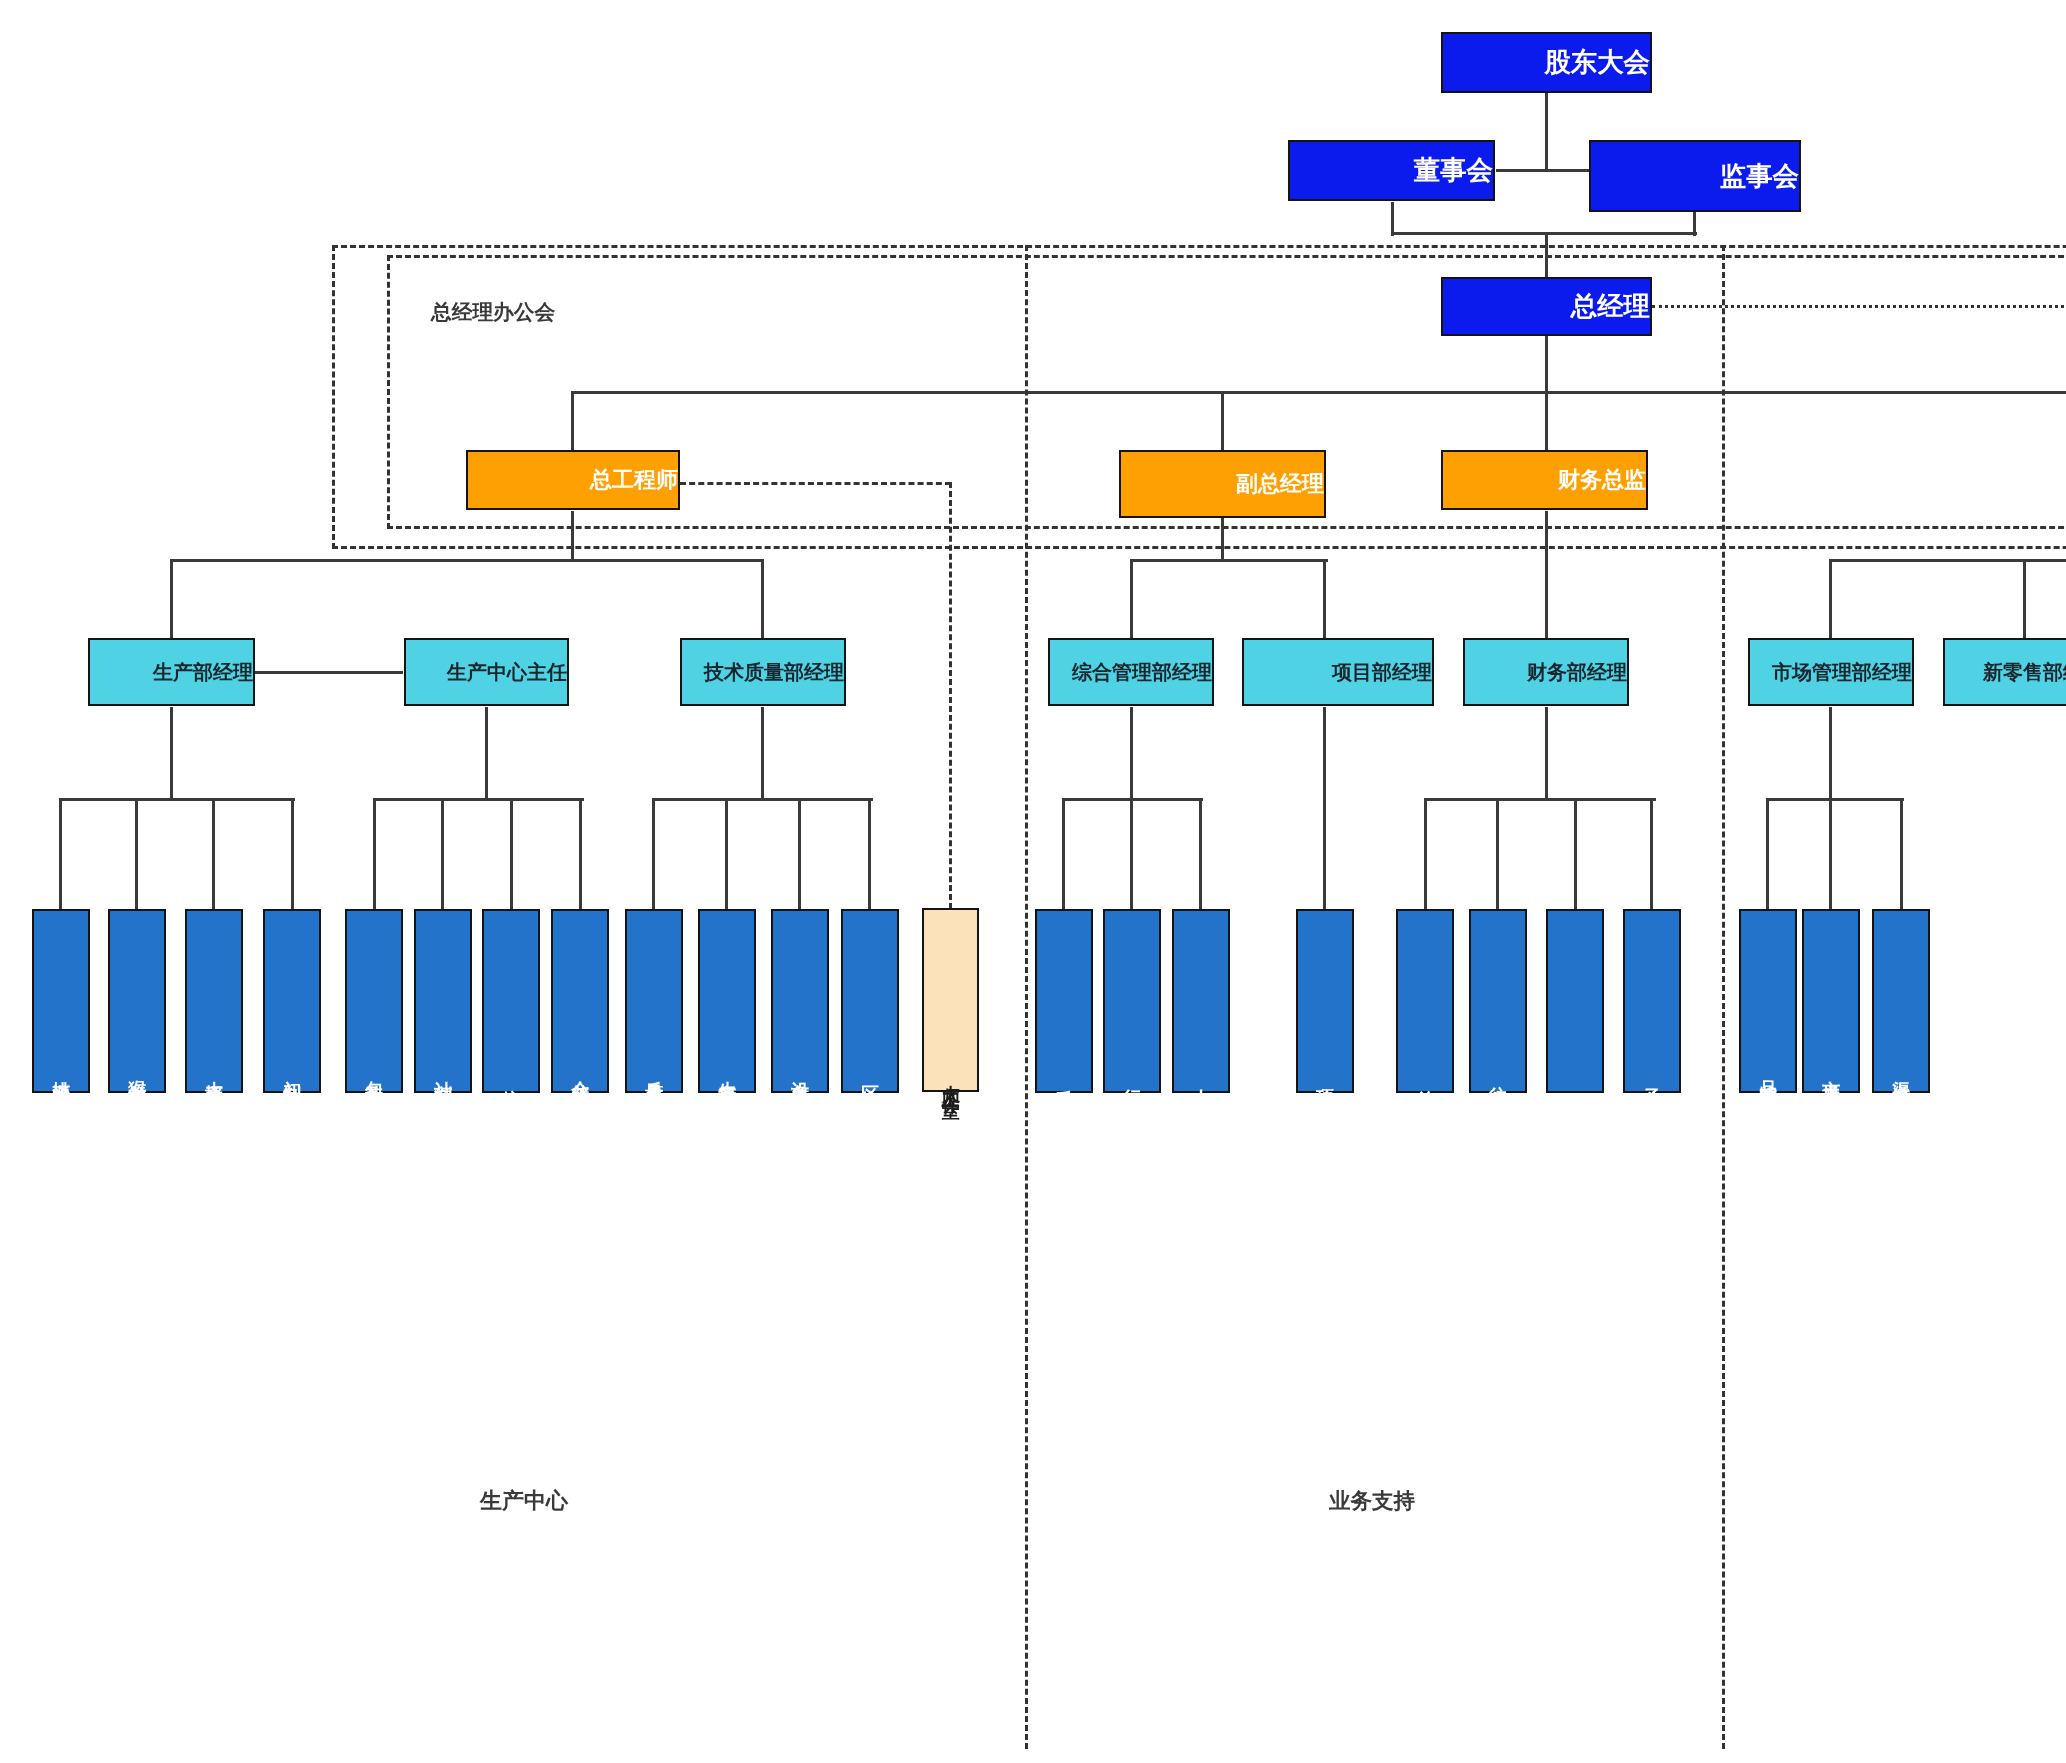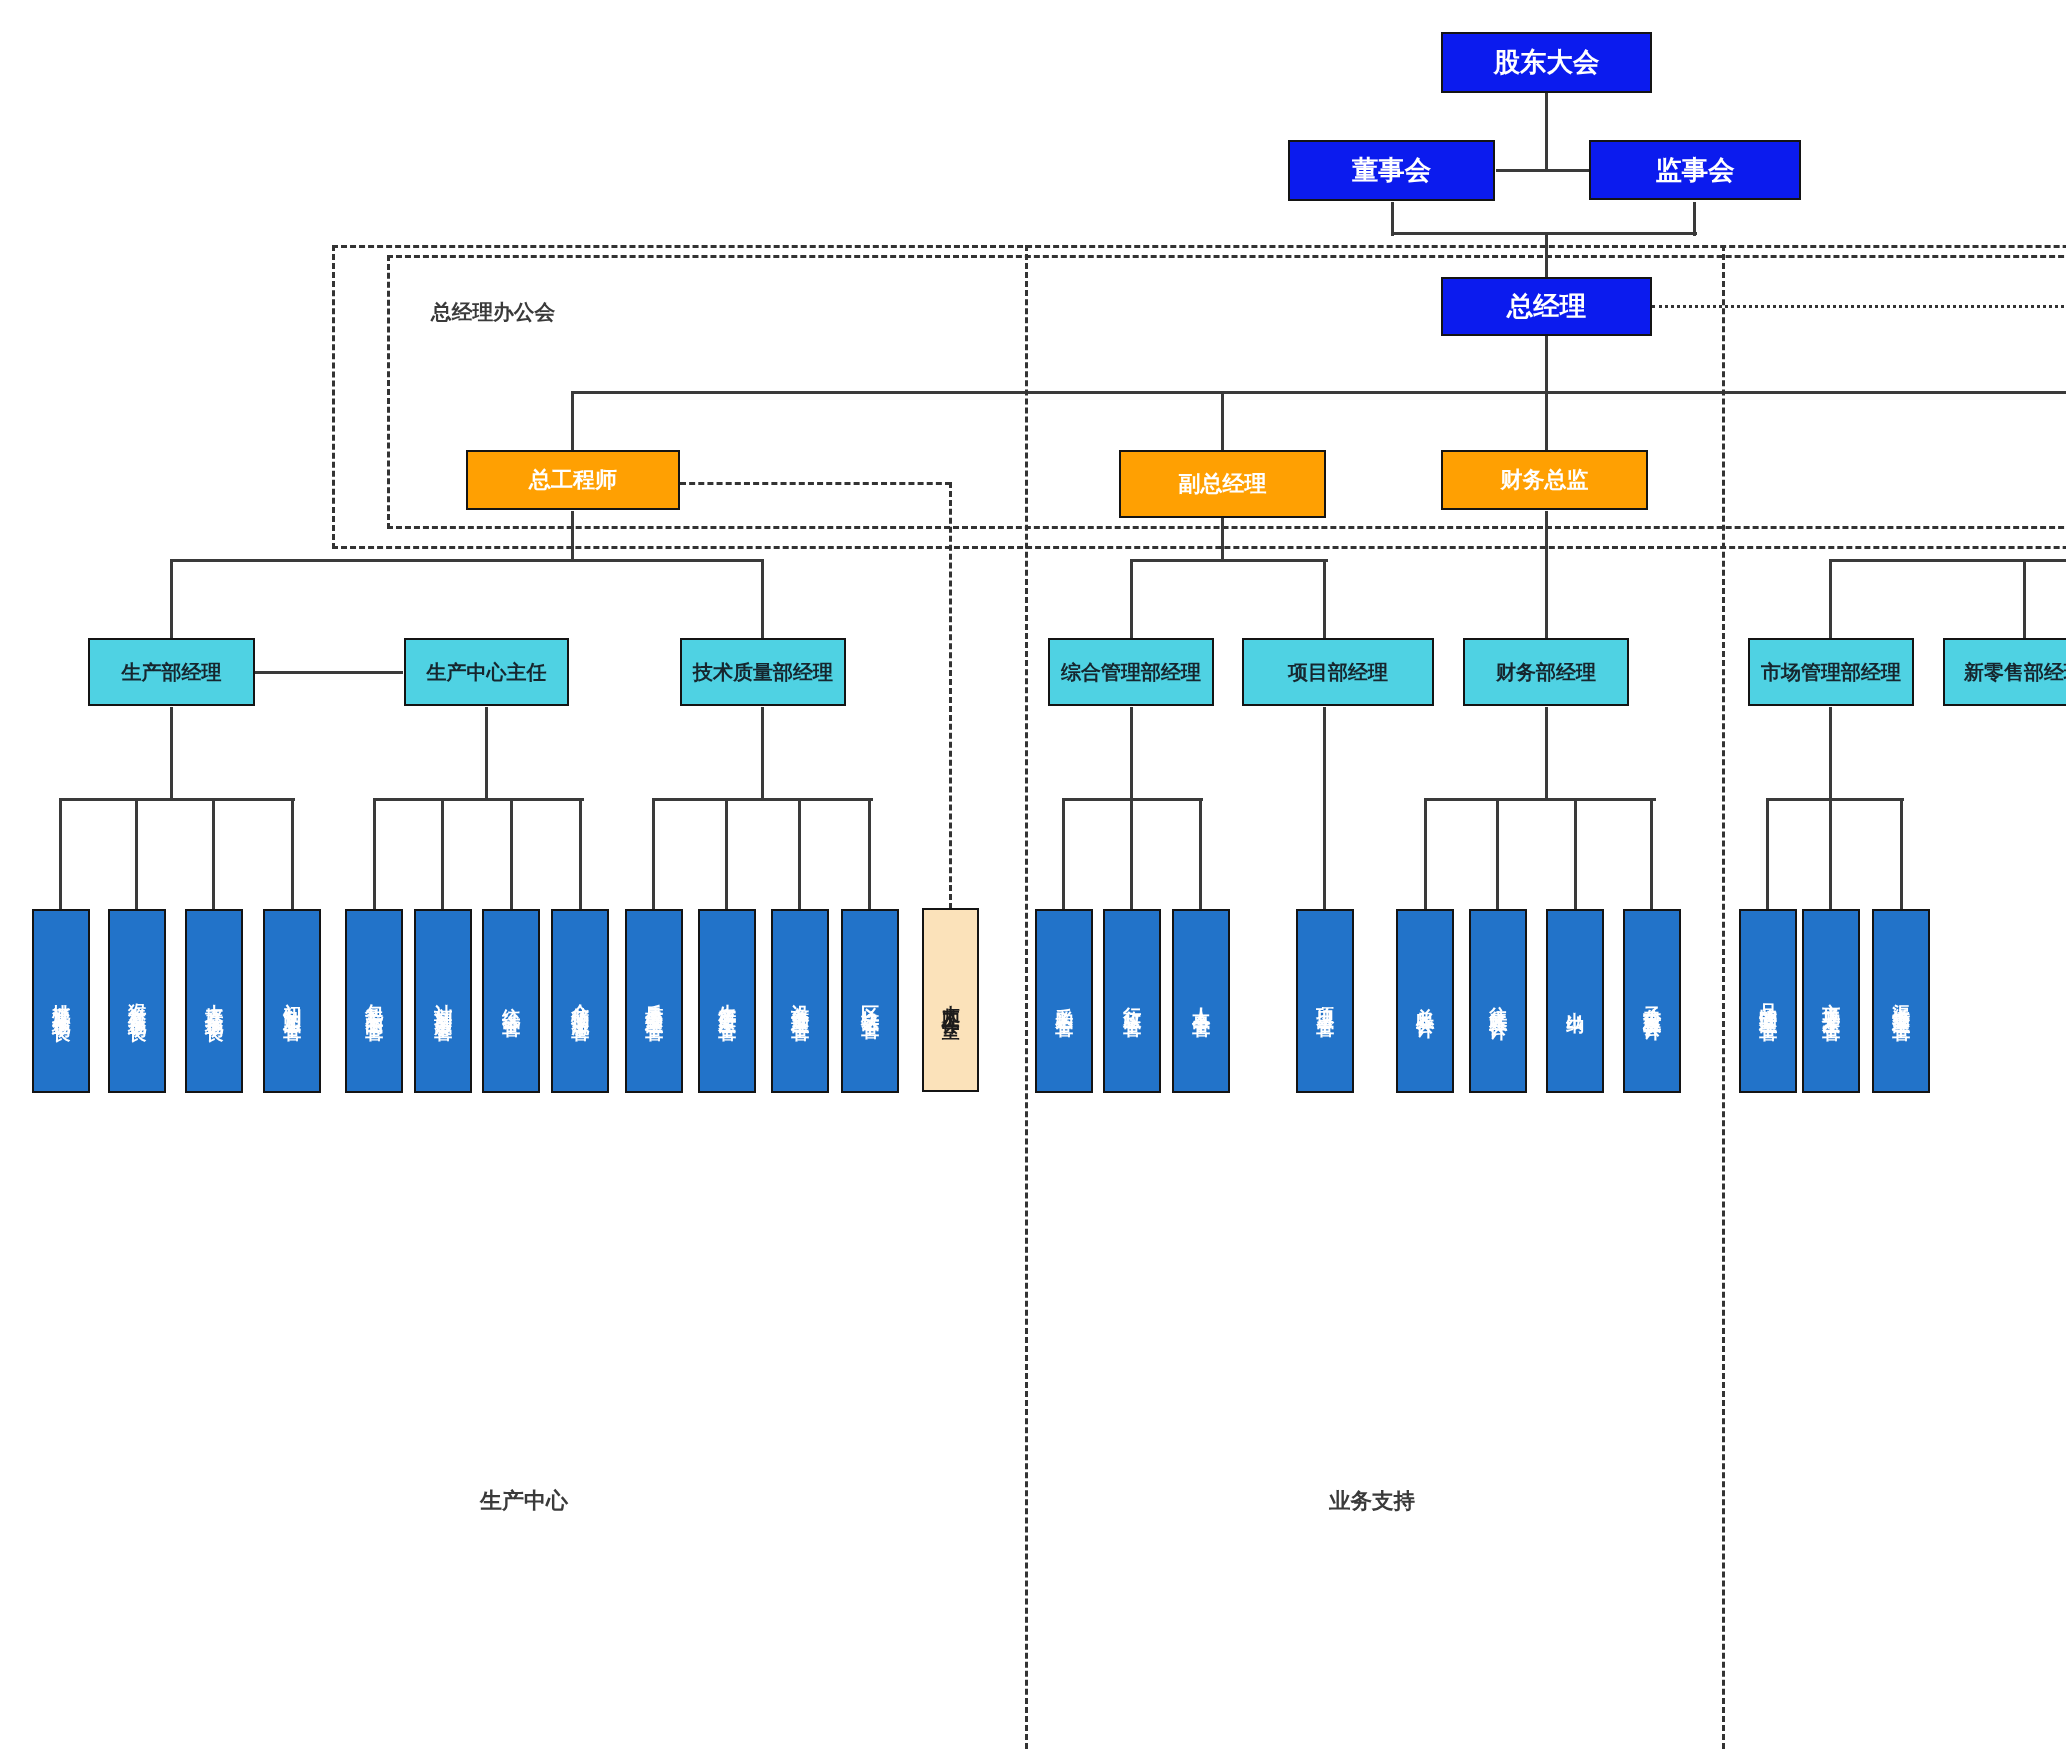--- a/index.html
+++ b/index.html
@@ -3,21 +3,21 @@
 <meta charset="utf-8">
 <style>
   html,body{margin:0;padding:0;}
   body{
     width:3076px;height:1763px;position:relative;background:#ffffff;
     font-family:"Liberation Sans","DejaVu Sans",sans-serif;
     overflow:hidden;
   }
   .box{
     position:absolute;box-sizing:border-box;border:2.5px solid #141414;
-    display:flex;align-items:center;justify-content:center;
+    display:flex;align-items:center;justify-content:flex-end;
     font-weight:bold;text-align:center;line-height:1.15;
   }
   .blue{background:#0b1bee;color:#ffffff;font-size:26.4px;}
   .orange{background:#ffa002;color:#ffffff;font-size:22px;}
   .teal{background:#4fd2e3;color:#16262e;font-size:20px;}
   .vblue{background:#2273c9;color:#ffffff;font-size:18px;border-width:2.1px;}
   .beige{background:#fbe2ba;color:#1c1c1c;font-size:18px;border-width:2.1px;}
   .v{writing-mode:vertical-rl;text-orientation:upright;letter-spacing:4.1px;}
   .lbl{
     position:absolute;font-weight:bold;color:#3a3a3a;font-size:20.7px;white-space:nowrap;
@@ -96,21 +96,21 @@
     <div style="position: absolute; left: 1722px; top: 245px; width: 0px; height: 1504px; border-left: 3.3px dashed rgb(51, 51, 51);"></div>
     <div style="position: absolute; left: 1652px; top: 305px; width: 1096px; height: 0px; border-top: 3.7px dotted rgb(51, 51, 51);"></div>
   </div>
 
 <div class="box blue" style="left:1441px;top:32px;width:211px;height:61px;">
     <span>股东大会</span>
   </div>
 <div class="box blue" style="left:1288px;top:140px;width:207px;height:61px;">
     <span>董事会</span>
   </div>
-<div class="box blue" style="left:1589px;top:140px;width:212px;height:60px;">
+<div class="box blue" style="left:1589px;top:140px;width:212px;height:72px;">
     <span>监事会</span>
   </div>
 <div class="box blue" style="left:1441px;top:277px;width:211px;height:59px;">
     <span>总经理</span>
   </div>
 
 <div class="lbl" style="left:431px;top:298px;">总经理办公会</div>
 
 <div class="box orange" style="left:466px;top:450px;width:214px;height:60px;">
     <span>总工程师</span>

